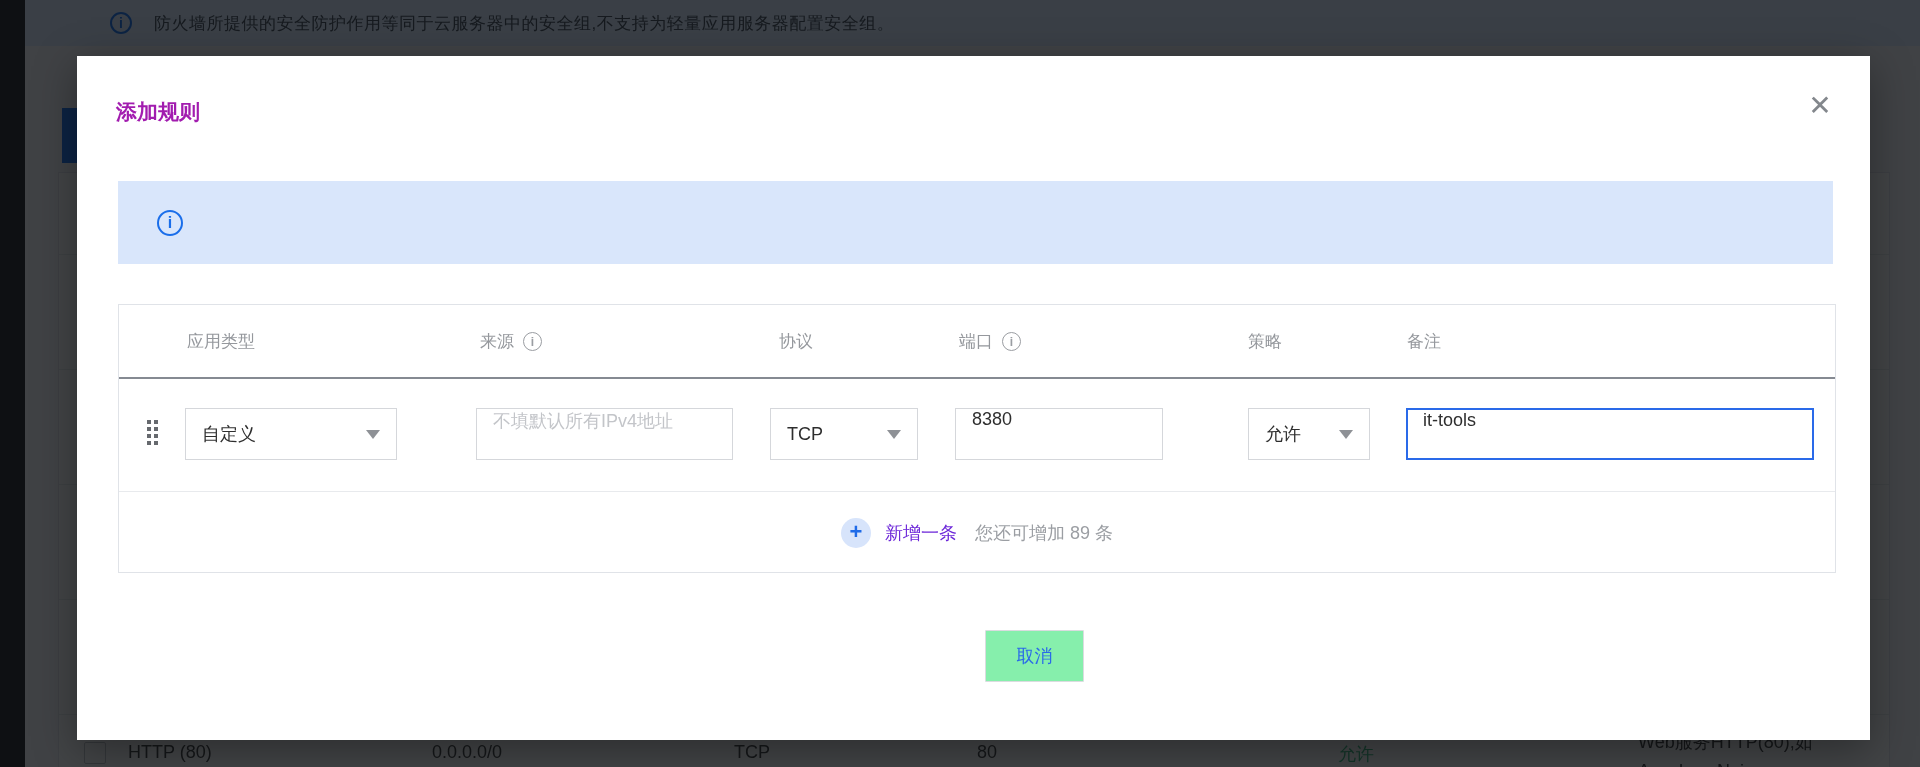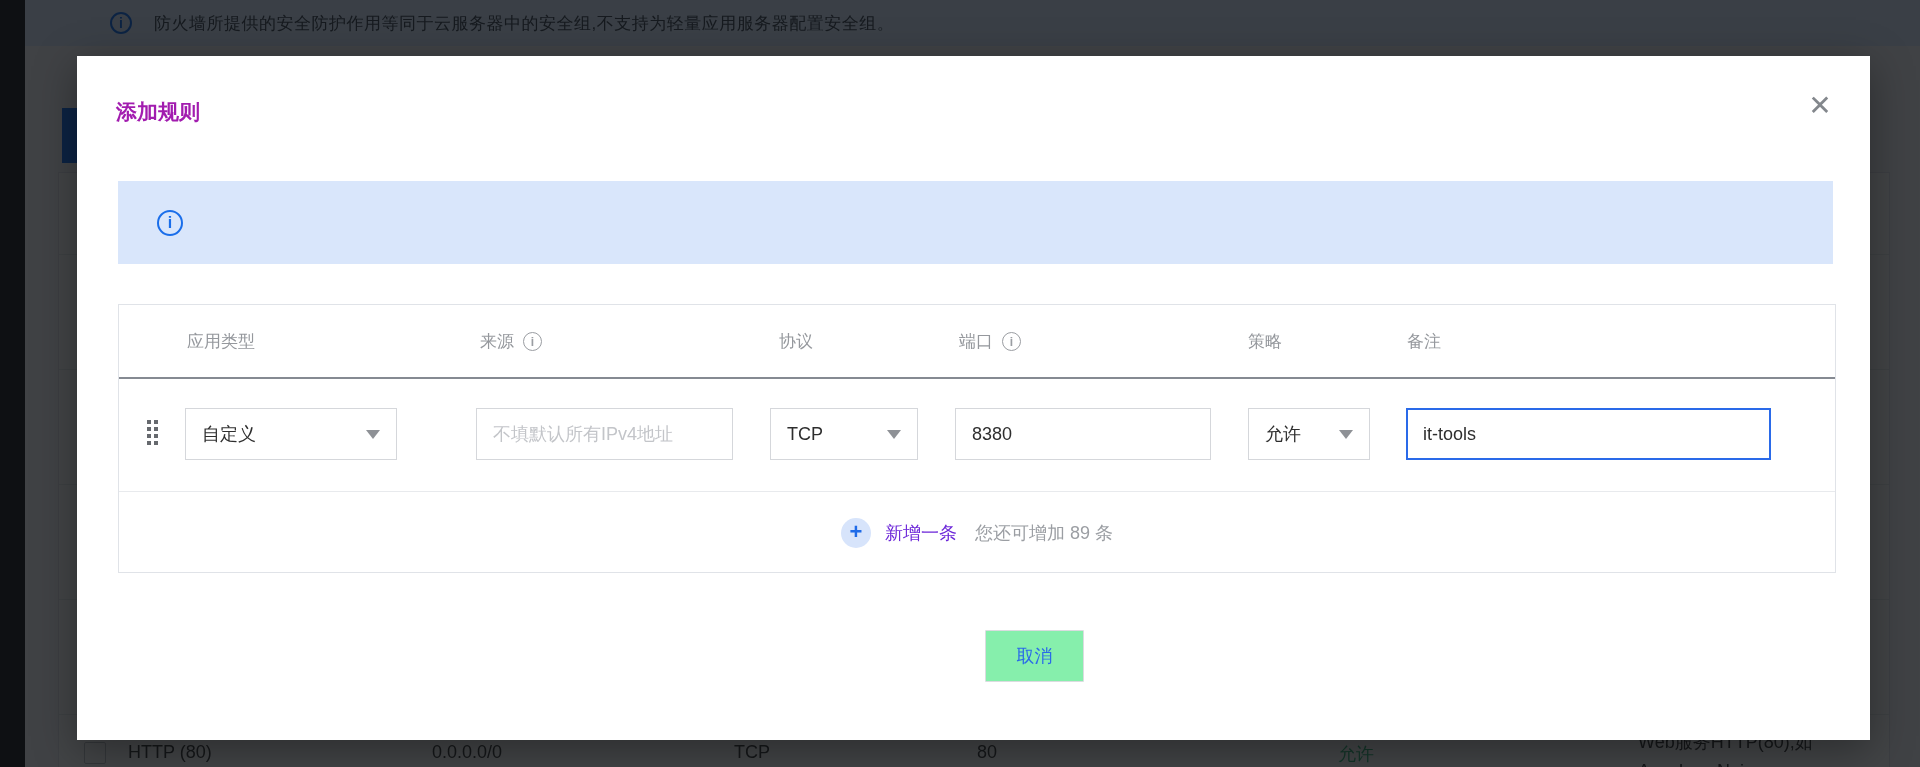--- a/index.html
+++ b/index.html
@@ -82,31 +82,31 @@
     display:grid; grid-template-columns:repeat(2,4px); grid-auto-rows:4px; gap:3px; cursor:grab;
   }
   .drag-handle i { background:#66696e; }
   .ctrl { position:absolute; top:27px; height:52px; background:#fff; }
   .select {
     border:1px solid #d5d7db; display:flex; align-items:center; justify-content:space-between;
     padding:0 16px; font-size:18px; color:#2e2e2e; cursor:pointer;
   }
   .caret { width:0; height:0; border-left:7px solid transparent; border-right:7px solid transparent; border-top:9px solid #8e9196; }
   .tinput {
-    border:1px solid #d5d7db; display:flex; align-items:center;
+    border:1px solid #d5d7db; display:flex; align-items:flex-start;
     padding:0 16px; font-size:18px; color:#2e2e2e;
   }
   .tinput.empty { color:#c3c5c9; }
   .tinput.focused { border:2px solid #2a6ae9; padding:0 15px; }
   .c-app   { left:66px;   width:212px; }
   .c-src   { left:357px;  width:257px; }
   .c-proto { left:651px;  width:148px; }
-  .c-port  { left:836px;  width:256px; }
+  .c-port  { left:836px;  width:208px; }
   .c-pol   { left:1129px; width:122px; }
-  .c-rem   { left:1287px; width:365px; }
+  .c-rem   { left:1287px; width:408px; }
   .rt-add {
     position:absolute; left:0; top:186px; width:100%; height:82px;
     border-top:1px solid #e8eaed;
     display:flex; align-items:center; justify-content:center; gap:14px;
   }
   .plus-circ {
     width:30px; height:30px; border-radius:50%; background:#d7e4fb;
     color:#1f6be8; font-size:22px; font-weight:bold;
     display:flex; align-items:center; justify-content:center; cursor:pointer; line-height:1; padding-bottom:2px;
   }

